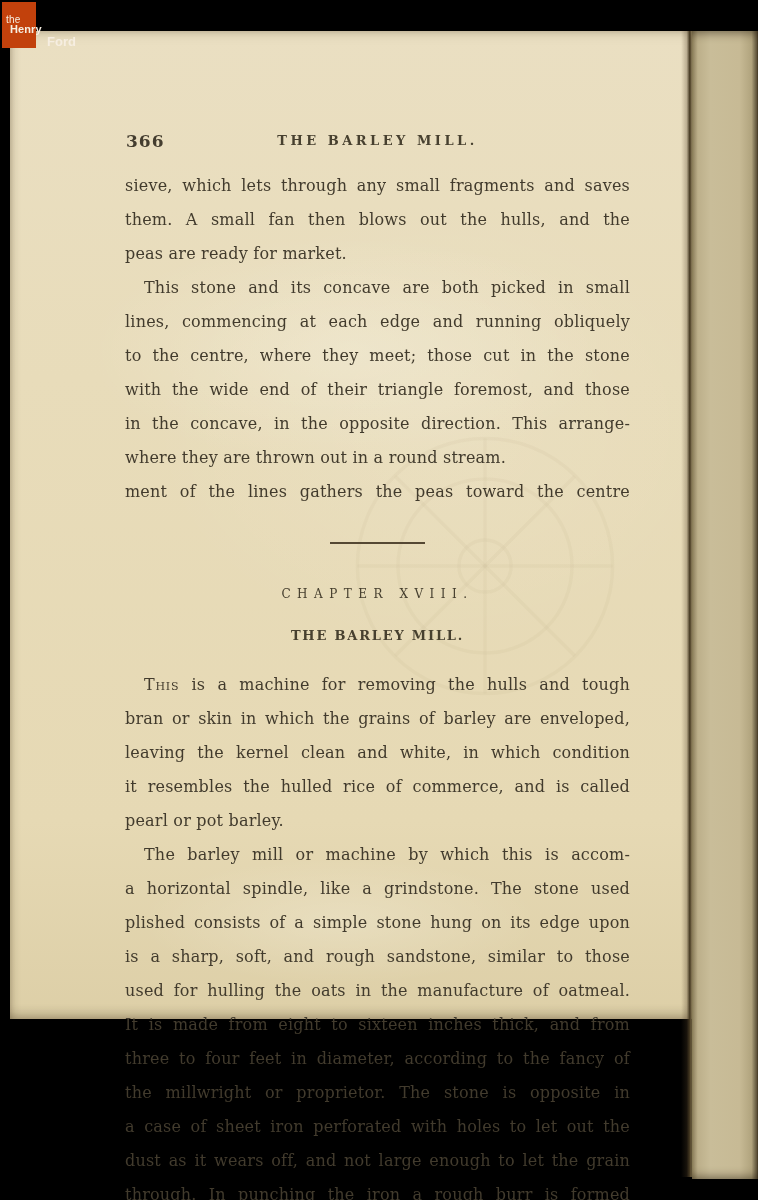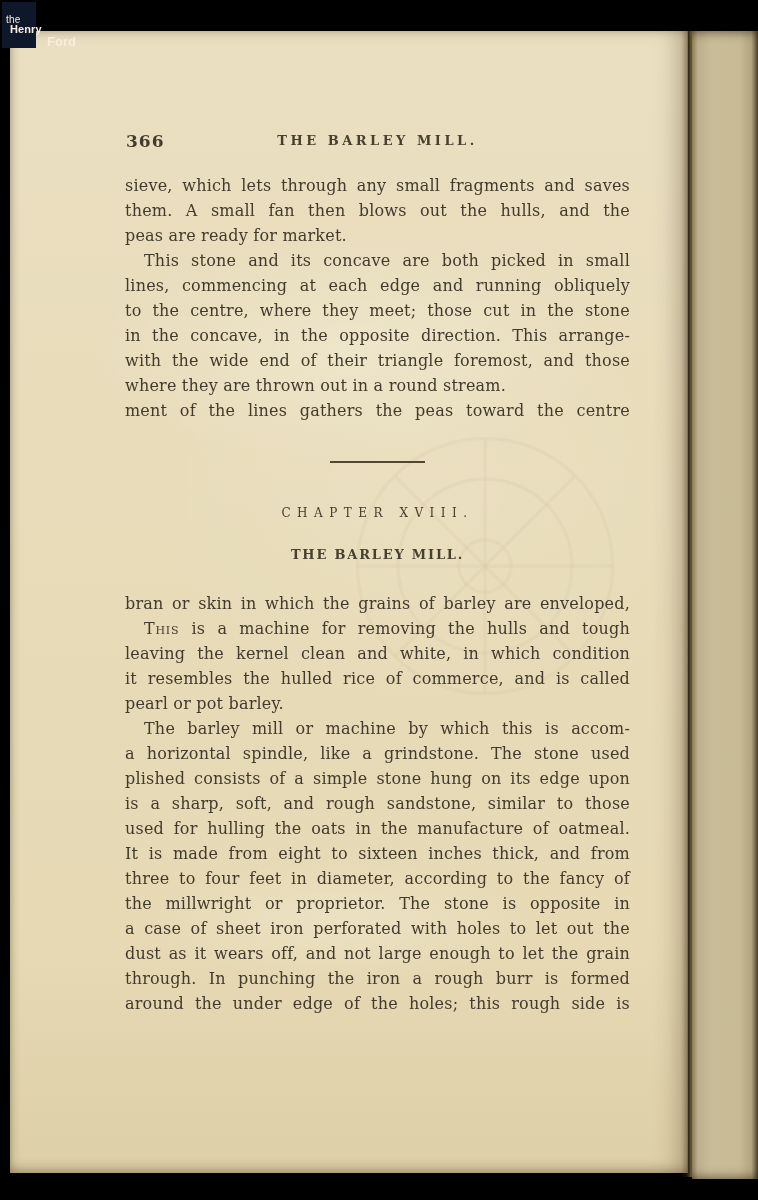--- a/index.html
+++ b/index.html
@@ -12,29 +12,30 @@
   .stage {
     position: relative;
     width: 758px; height: 1200px;
     background: #000000;
   }
 
   
   .page-main {
     position: absolute;
     left: 10px; top: 31px;
-    width: 678px; height: 1142px;
+    width: 678px; height: 988px;
     background:
       radial-gradient(ellipse 420px 320px at 60% 40%, rgba(255,255,250,0.10), rgba(255,255,250,0) 70%),
       linear-gradient(180deg, #eadfc2 0%, #e8dcba 35%, #e6d9b4 80%, #ddcfa7 100%);
     box-shadow:
       inset -20px 0 26px -14px rgba(75,58,32,0.45),
       inset 8px 0 10px -7px rgba(70,55,30,0.35),
       inset 0 -10px 12px -8px rgba(70,55,30,0.40),
       inset 0 6px 8px -6px rgba(70,55,30,0.30);
+    padding-left: 35px;
   }
   .light-patch {
     position: absolute;
     background: radial-gradient(ellipse at center, rgba(255,255,248,0.22), rgba(255,255,248,0) 75%);
     pointer-events: none;
   }
   .patch-a { left: 90px; top: 210px; width: 500px; height: 220px; }
   .patch-b { left: 140px; top: 830px; width: 380px; height: 120px; }
 
   
@@ -71,20 +72,21 @@
   .textcol-2 { margin-top: 29px; }
   .para { margin: 0; }
   .line {
     font-size: 16px;
     line-height: 25px;
     letter-spacing: 0.2px;
     text-align: justify;
     text-align-last: justify;
     white-space: normal;
     color: #423b2d;
+    margin-top: 9px;
   }
   .line.indent { padding-left: 19px; }
   .line.no-just { text-align-last: left; }
   .smallcaps-lead { font-variant: small-caps; letter-spacing: 0.8px; }
 
   .divider {
     margin: 38px auto 0 auto;
     width: 95px; height: 2px;
     background: #554833;
   }
@@ -184,36 +186,36 @@
       <div class="textcol">
           <div class="para">
             <div class="line">sieve, which lets through any small fragments and saves</div>
             <div class="line">them.  A small fan then blows out the hulls, and the</div>
             <div class="line no-just">peas are ready for market.</div>
           </div>
           <div class="para">
             <div class="line indent">This stone and its concave are both picked in small</div>
             <div class="line">lines, commencing at each edge and running obliquely</div>
             <div class="line">to the centre, where they meet; those cut in the stone</div>
+            <div class="line">with the wide end of their triangle foremost, and those</div>
             <div class="line">in the concave, in the opposite direction.  This arrange-</div>
-            <div class="line">with the wide end of their triangle foremost, and those</div>
             <div class="line no-just">where they are thrown out in a round stream.</div>
             <div class="line">ment of the lines gathers the peas toward the centre</div>
           </div>
         </div>
 
       <div class="divider"></div>
 
       <div class="chapter">CHAPTER XVIII.</div>
       <div class="chapsub">THE BARLEY MILL.</div>
 
       <div class="textcol textcol-2">
           <div class="para">
+            <div class="line indent"><span class="smallcaps-lead">This</span> is a machine for removing the hulls and tough</div>
             <div class="line">bran or skin in which the grains of barley are enveloped,</div>
-            <div class="line indent"><span class="smallcaps-lead">This</span> is a machine for removing the hulls and tough</div>
             <div class="line">leaving the kernel clean and white, in which condition</div>
             <div class="line">it resembles the hulled rice of commerce, and is called</div>
             <div class="line no-just">pearl or pot barley.</div>
           </div>
           <div class="para">
             <div class="line indent">The barley mill or machine by which this is accom-</div>
             <div class="line">a horizontal spindle, like a grindstone.  The stone used</div>
             <div class="line">plished consists of a simple stone hung on its edge upon</div>
             <div class="line">is a sharp, soft, and rough sandstone, similar to those</div>
             <div class="line">used for hulling the oats in the manufacture of oatmeal.</div>
@@ -226,19 +228,19 @@
             <div class="line">around the under edge of the holes; this rough side is</div>
           </div>
         </div>
 
     </div>
   </div>
 
   <div class="gutter-line"></div>
   <div class="page-next"></div>
 
-  <div class="logo" id="hf-logo" style="background: #0f172a;">
+  <div class="logo" id="hf-logo" style="background: #c2410c;">
     <span class="logo-the">the</span>
     <span class="logo-henry">Henry</span>
     <span class="logo-ford">Ford</span>
   </div>
 
 </div>
 
 </body></html>

